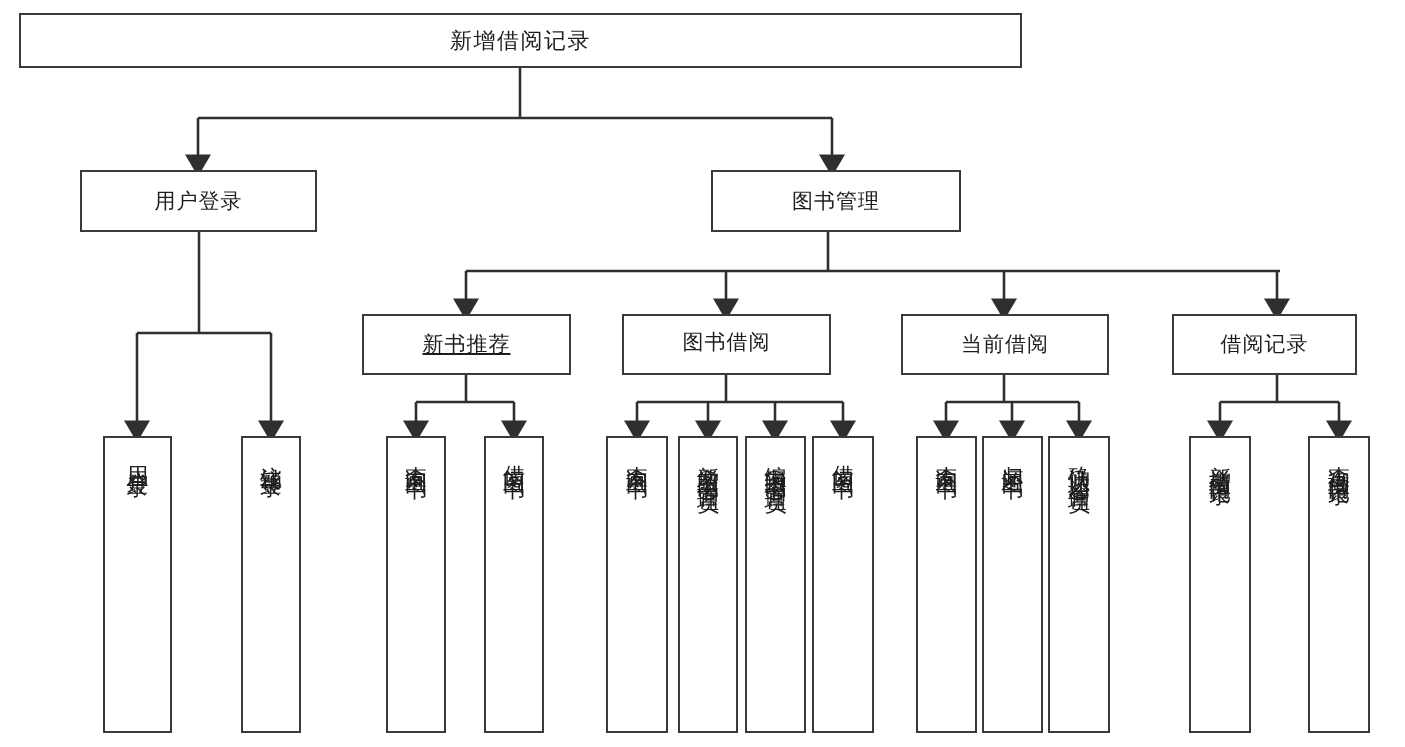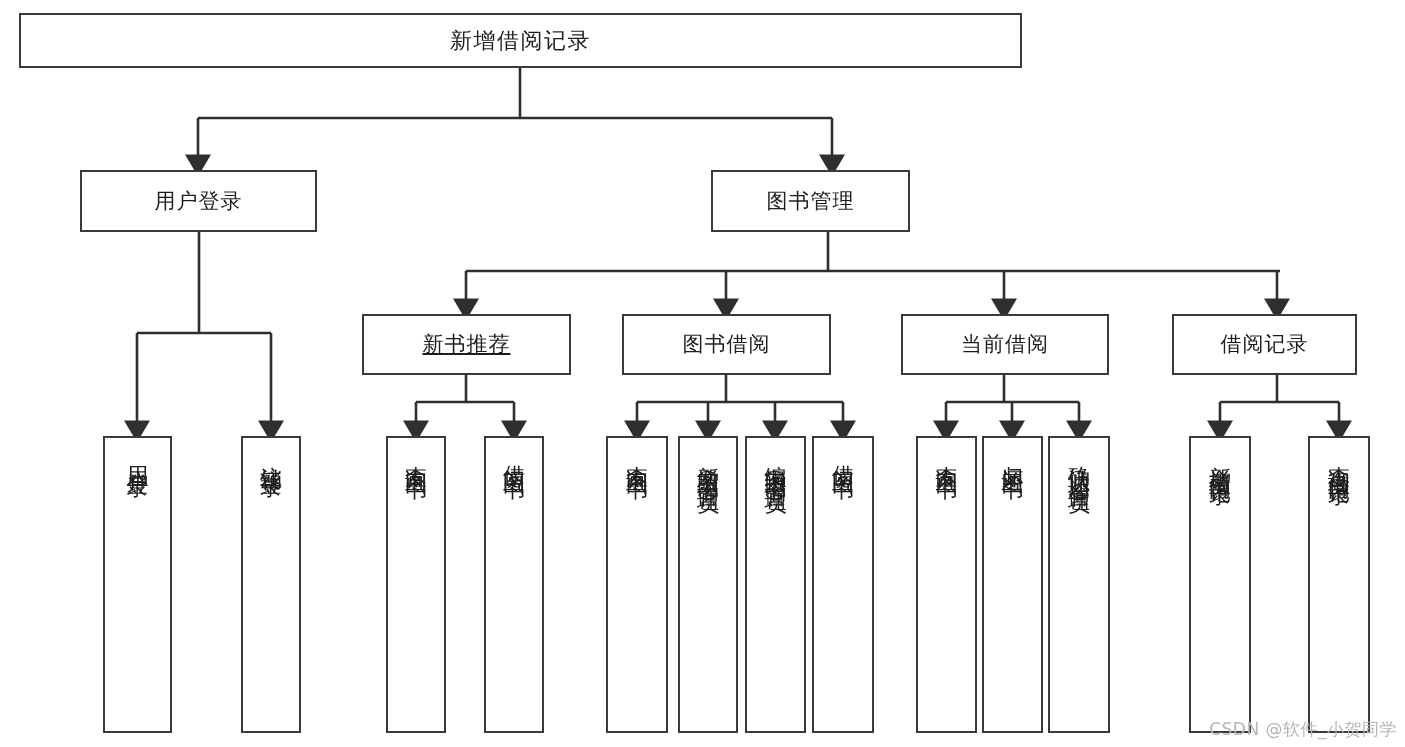--- a/index.html
+++ b/index.html
@@ -137,29 +137,29 @@
   </svg>
 
   <div class="node horiz root" style="left:19px; top:13px; width:1003px; height:55px;">
     <span class="label">新增借阅记录</span>
   </div>
 
   <div class="node horiz" style="left:80px; top:170px; width:237px; height:62px;">
     <span class="label">用户登录</span>
   </div>
 
-  <div class="node horiz" style="left:711px; top:170px; width:199px; height:62px;">
+  <div class="node horiz" style="left:711px; top:170px; width:250px; height:62px;">
     <span class="label">图书管理</span>
   </div>
 
   <div class="node horiz" style="left:362px; top:314px; width:209px; height:61px;text-decoration:underline;">
     <span class="label">新书推荐</span>
   </div>
 
-  <div class="node horiz" style="left:622px; top:314px; width:209px; height:61px;">
+  <div class="node horiz" style="left:622px; top:314px; width:209px; height:61px;font-family:Liberation Mono, monospace;">
     <span class="label">图书借阅</span>
   </div>
 
   <div class="node horiz" style="left:901px; top:314px; width:208px; height:61px;">
     <span class="label">当前借阅</span>
   </div>
 
   <div class="node horiz" style="left:1172px; top:314px; width:185px; height:61px;">
     <span class="label">借阅记录</span>
   </div>
@@ -209,15 +209,14 @@
   </div>
 
   <div class="node vert" style="left:1189px; top:436px; width:62px; height:297px;">
     <span class="label">新增借阅记录</span>
   </div>
 
   <div class="node vert" style="left:1308px; top:436px; width:62px; height:297px;">
     <span class="label">查询借阅记录</span>
   </div>
 
-  <div id="watermark">CSDN @软件_小贺同学</div>
 
 </div>
 
 </body></html>

